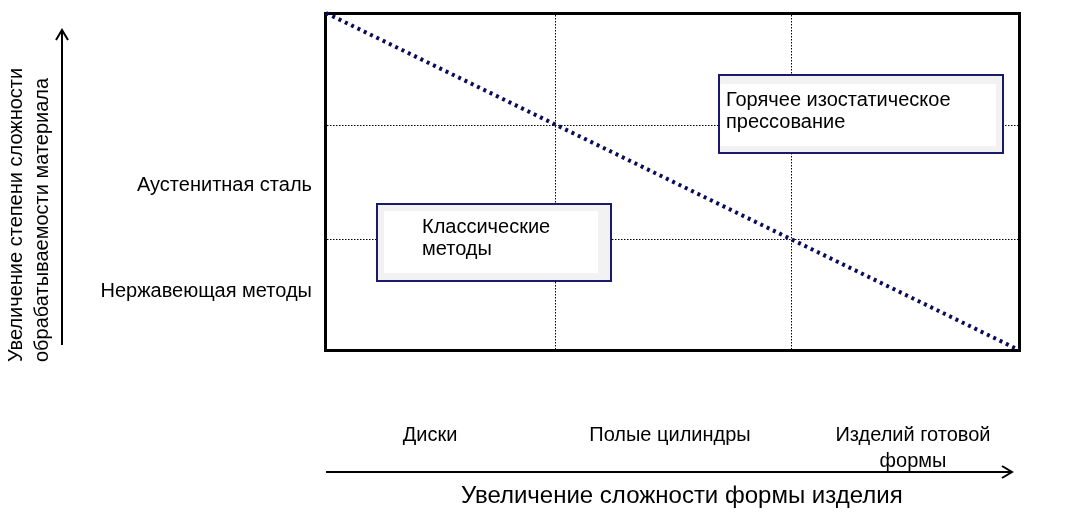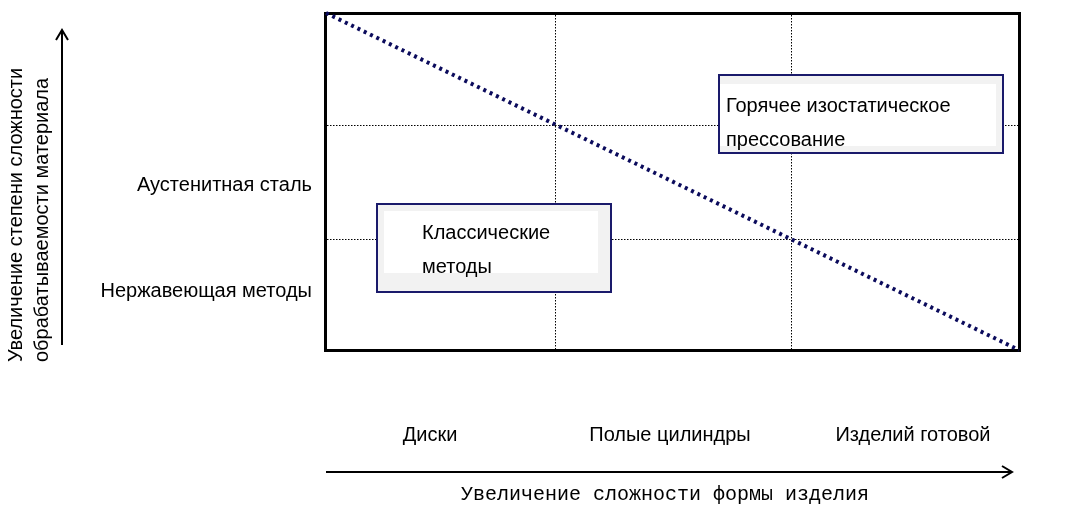--- a/index.html
+++ b/index.html
@@ -3,24 +3,24 @@
 <meta charset="utf-8">
 <style>
   html, body { margin: 0; padding: 0; background: #ffffff; }
   body { width: 1066px; height: 515px; position: relative; overflow: hidden;
          font-family: "Liberation Sans", sans-serif; color: #000; }
   .ylabel-rot { position: absolute; left: 0; top: 0; width: 70px; height: 370px; }
   .ylabel-rot .txt { position: absolute; white-space: nowrap; font-size: 20px; line-height: 22px;
       transform-origin: left top; transform: rotate(-90deg); }
   .ytick { position: absolute; font-size: 20px; line-height: 26px; text-align: left; white-space: nowrap; }
   .xtick { position: absolute; font-size: 20px; line-height: 26px; text-align: center; white-space: nowrap; margin-top: 28px; }
-  .xtitle { position: absolute; font-size: 20px; line-height: 26px; white-space: nowrap; font-family: Liberation Mono, monospace; }
+  .xtitle { position: absolute; font-size: 24px; line-height: 26px; white-space: nowrap; }
   .tbox { position: absolute; border: 2px solid #1a1a6b; background: #f2f2f2; box-sizing: border-box; }
   .tbox .inner { position: absolute; background: #ffffff; }
-  .tbox .label { position: absolute; font-size: 20px; line-height: 34px; white-space: pre; }
+  .tbox .label { position: absolute; font-size: 20px; line-height: 22px; white-space: pre; }
   svg { position: absolute; left: 0; top: 0; }
 </style>
 </head>
 <body>
 
 <div class="ylabel-rot">
   <div class="txt" style="left:4px; top:362px;">Увеличение степени сложности</div>
   <div class="txt" style="left:30px; top:362px;">обрабатываемости материала</div>
 </div>
 
@@ -46,31 +46,32 @@
     <line x1="326" y1="472" x2="1012" y2="472"></line>
     <polyline points="1002,466 1012,472 1002,478"></polyline>
   </g>
 </svg>
 
 <div class="ytick" style="right:754px; top:39px; text-align:left;">
 </div>
 <div class="ytick" style="right:754px; top:171px;">Аустенитная сталь</div>
 <div class="ytick" style="right:754px; top:277px;">Нержавеющая методы</div>
 
-<div class="tbox" style="left:376px; top:203px; width:236px; height:90px;padding-left:38px;">
+<div class="tbox" style="left:376px; top:203px; width:236px; height:79px;padding-left:38px;">
   <div class="inner" style="left:6px; top:6px; width:214px; height:62px;"></div>
   <div class="label" style="left:44px; top:10px;"><span>Классические</span>
 <span>методы</span></div>
 </div>
 
 <div class="tbox" style="left:718px; top:74px; width:286px; height:80px;">
   <div class="inner" style="left:0px; top:8px; width:276px; height:62px;"></div>
   <div class="label" style="left:6px; top:12px;"><span>Горячее изостатическое</span>
 <span>прессование</span></div>
 </div>
 
 <div class="xtick" style="left:380px; width:100px; top:393px;">Диски</div>
 <div class="xtick" style="left:560px; width:220px; top:393px;">Полые цилиндры</div>
 <div class="xtick" style="left:800px; width:226px; top:393px;">
   <div>Изделий готовой</div>
+  <div>формы</div>
 </div>
 
 <div class="xtitle" style="left:461px; top:482px;">Увеличение сложности формы изделия</div>
 
 </body></html>

